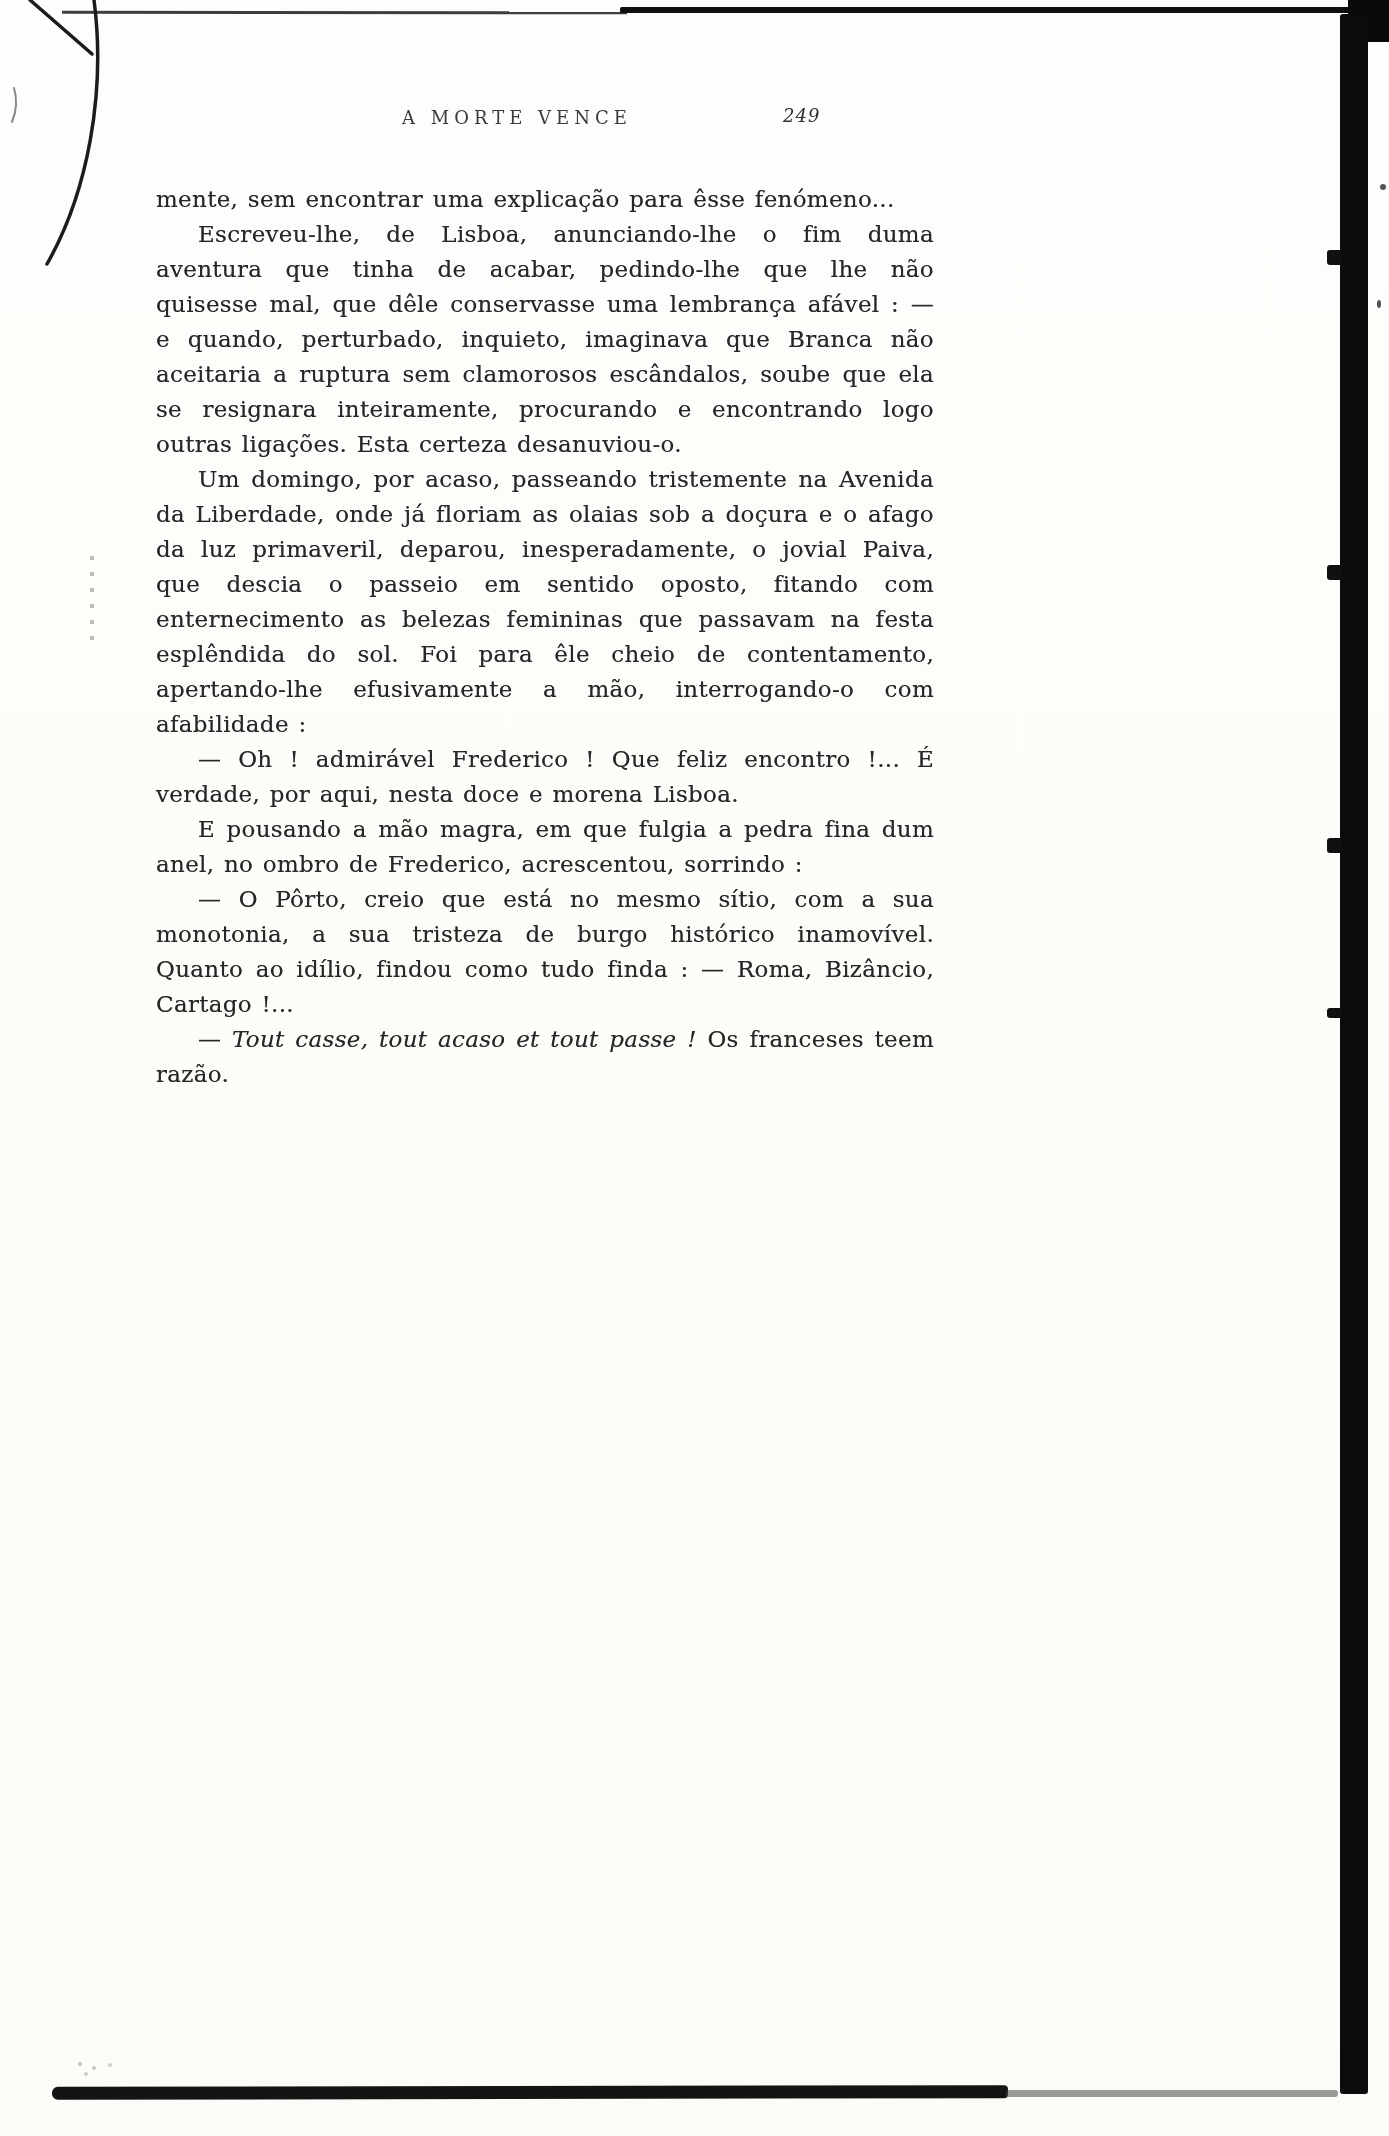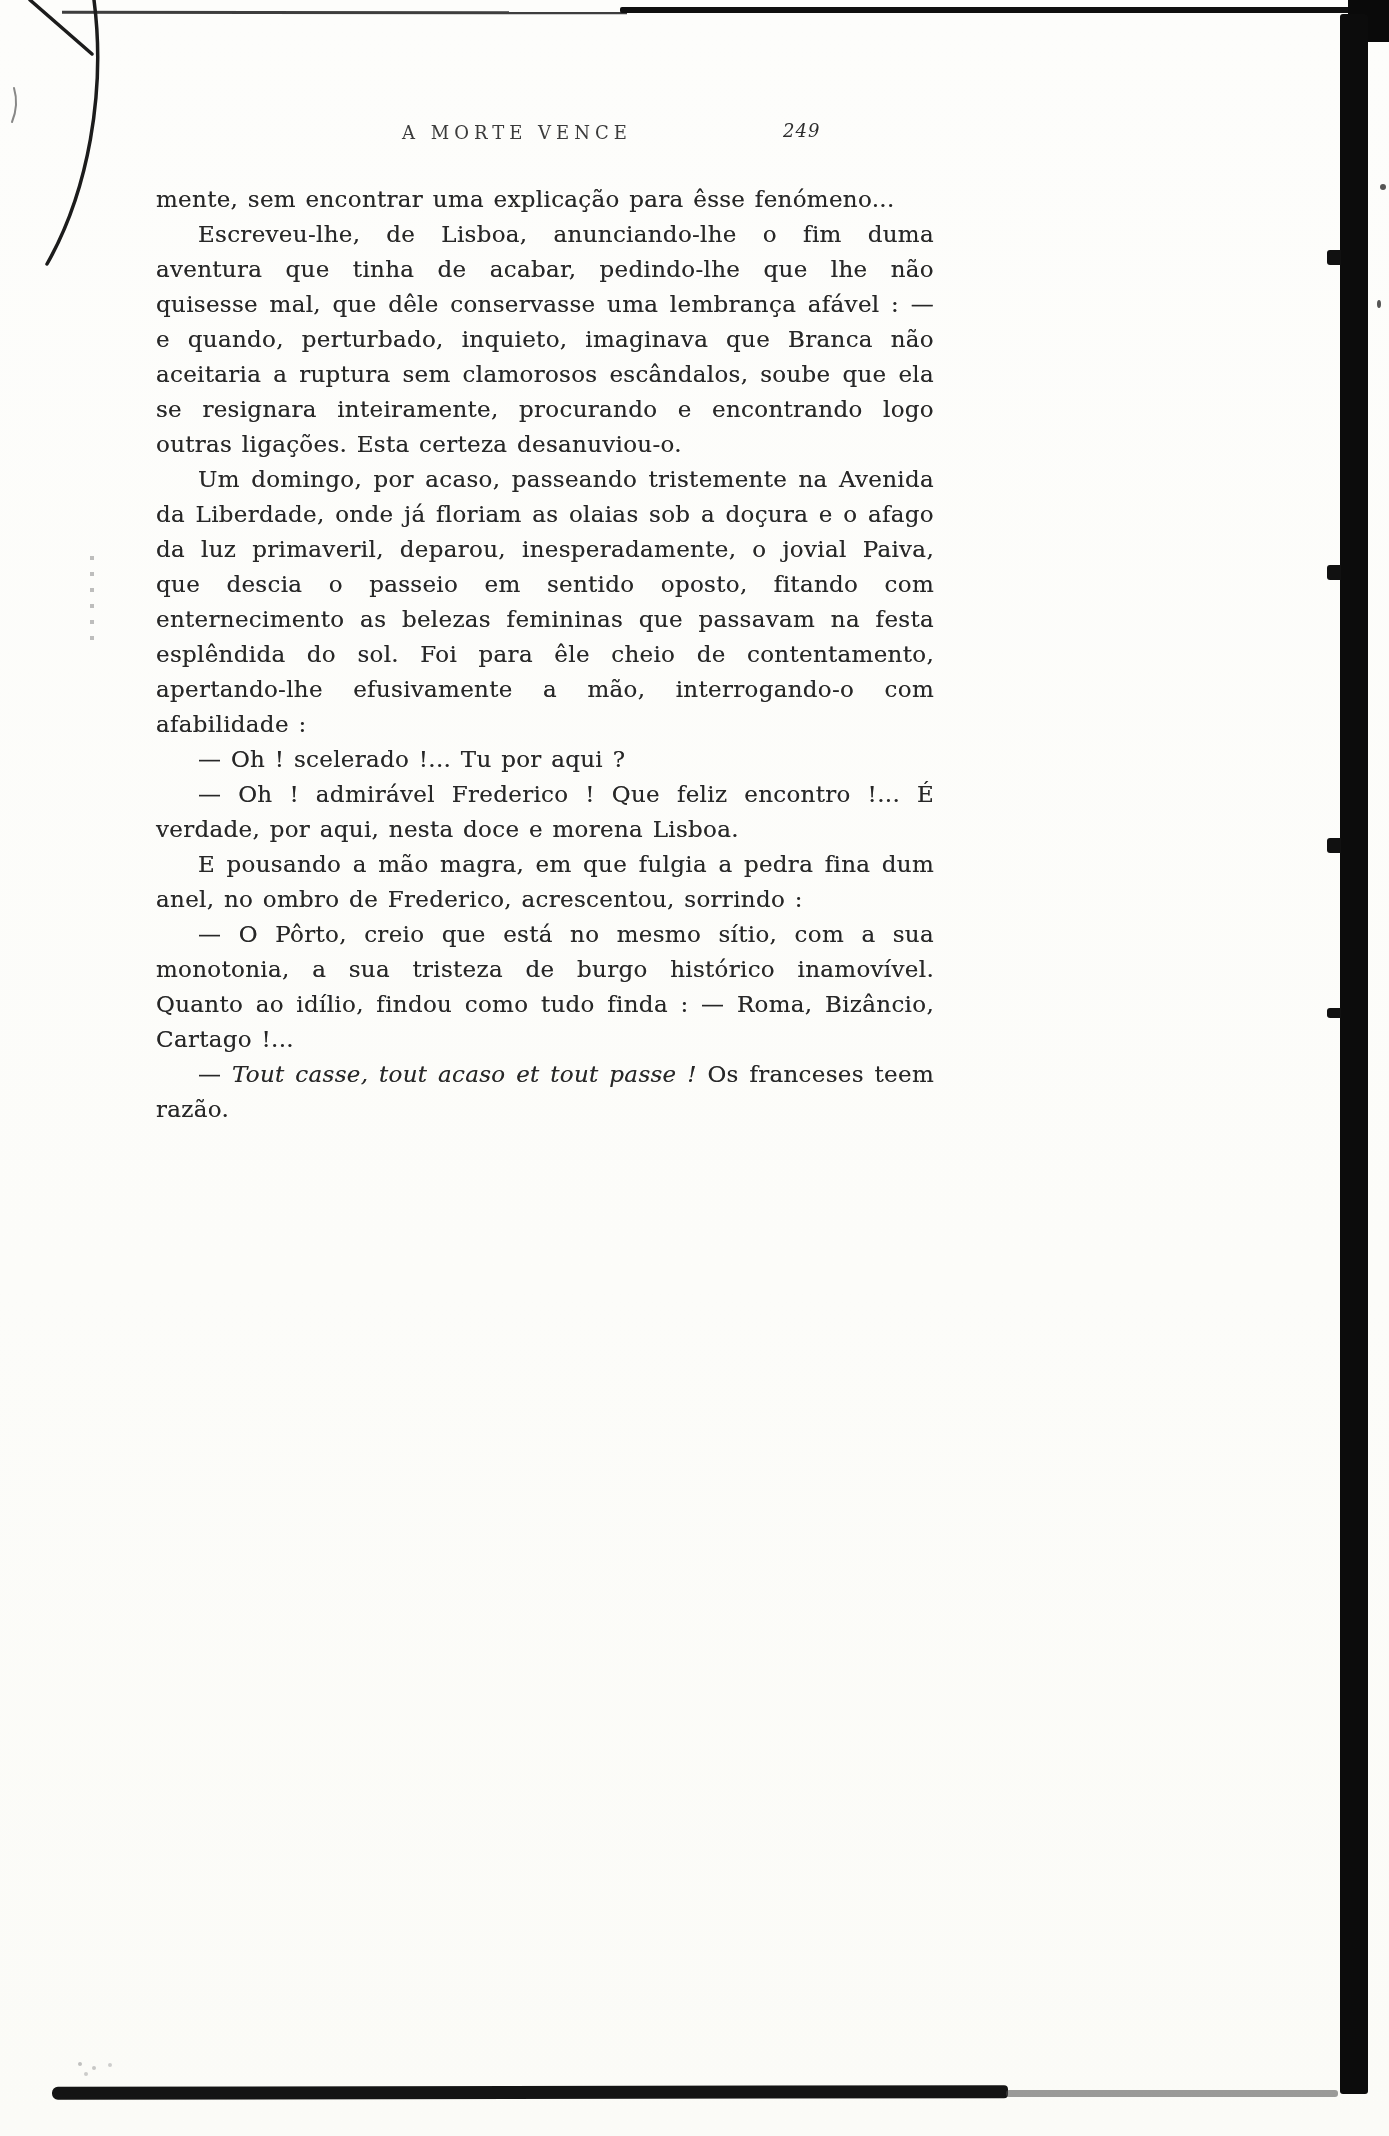--- a/index.html
+++ b/index.html
@@ -16,21 +16,21 @@
   }
   .page {
     position: absolute;
     inset: 0;
     background: linear-gradient(180deg, #fdfdfb 0%, #fcfcf9 60%, #fbfbf7 100%);
   }
   
   .header {
     position: absolute;
     left: 128px;
-    top: 120px;
+    top: 105px;
     width: 778px;
     height: 32px;
   }
   .running-title {
     position: absolute;
     left: 50%;
     transform: translateX(-50%);
     top: 2px;
     font-size: 18px;
     letter-spacing: 5px;
@@ -159,20 +159,19 @@
 
   <div class="header">
     <span class="running-title">A MORTE VENCE</span>
     <span class="page-number">249</span>
   </div>
 
   <div class="text-block">
       <p class="para"><span class="">mente, sem encontrar uma explicação para êsse fenómeno...</span></p>
       <p class="para indent"><span class="">Escreveu-lhe, de Lisboa, anunciando-lhe o fim duma aventura que tinha de acabar, pedindo-lhe que lhe não quisesse mal, que dêle conservasse uma lembrança afável : — e quando, perturbado, inquieto, imaginava que Branca não aceitaria a ruptura sem clamorosos escândalos, soube que ela se resignara inteiramente, procurando e encontrando logo outras ligações. Esta certeza desanuviou-o.</span></p>
       <p class="para indent"><span class="">Um domingo, por acaso, passeando tristemente na Avenida da Liberdade, onde já floriam as olaias sob a doçura e o afago da luz primaveril, deparou, inesperadamente, o jovial Paiva, que descia o passeio em sentido oposto, fitando com enternecimento as belezas femininas que passavam na festa esplêndida do sol. Foi para êle cheio de contentamento, apertando-lhe efusivamente a mão, interrogando-o com afabilidade :</span></p>
-      <p class="para indent"><span class="">— Oh ! scelerado !... Tu por aqui ?</span></p>
       <p class="para indent"><span class="">— Oh ! admirável Frederico ! Que feliz encontro !... É verdade, por aqui, nesta doce e morena Lisboa.</span></p>
       <p class="para indent"><span class="">E pousando a mão magra, em que fulgia a pedra fina dum anel, no ombro de Frederico, acrescentou, sorrindo :</span></p>
       <p class="para indent"><span class="">— O Pôrto, creio que está no mesmo sítio, com a sua monotonia, a sua tristeza de burgo histórico inamovível. Quanto ao idílio, findou como tudo finda : — Roma, Bizâncio, Cartago !...</span></p>
       <p class="para indent"><span class="">— </span><span class="it">Tout casse, tout acaso et tout passe !</span><span class=""> Os franceses teem razão.</span></p>
     </div>
 
 </div>
 
 </body></html>

